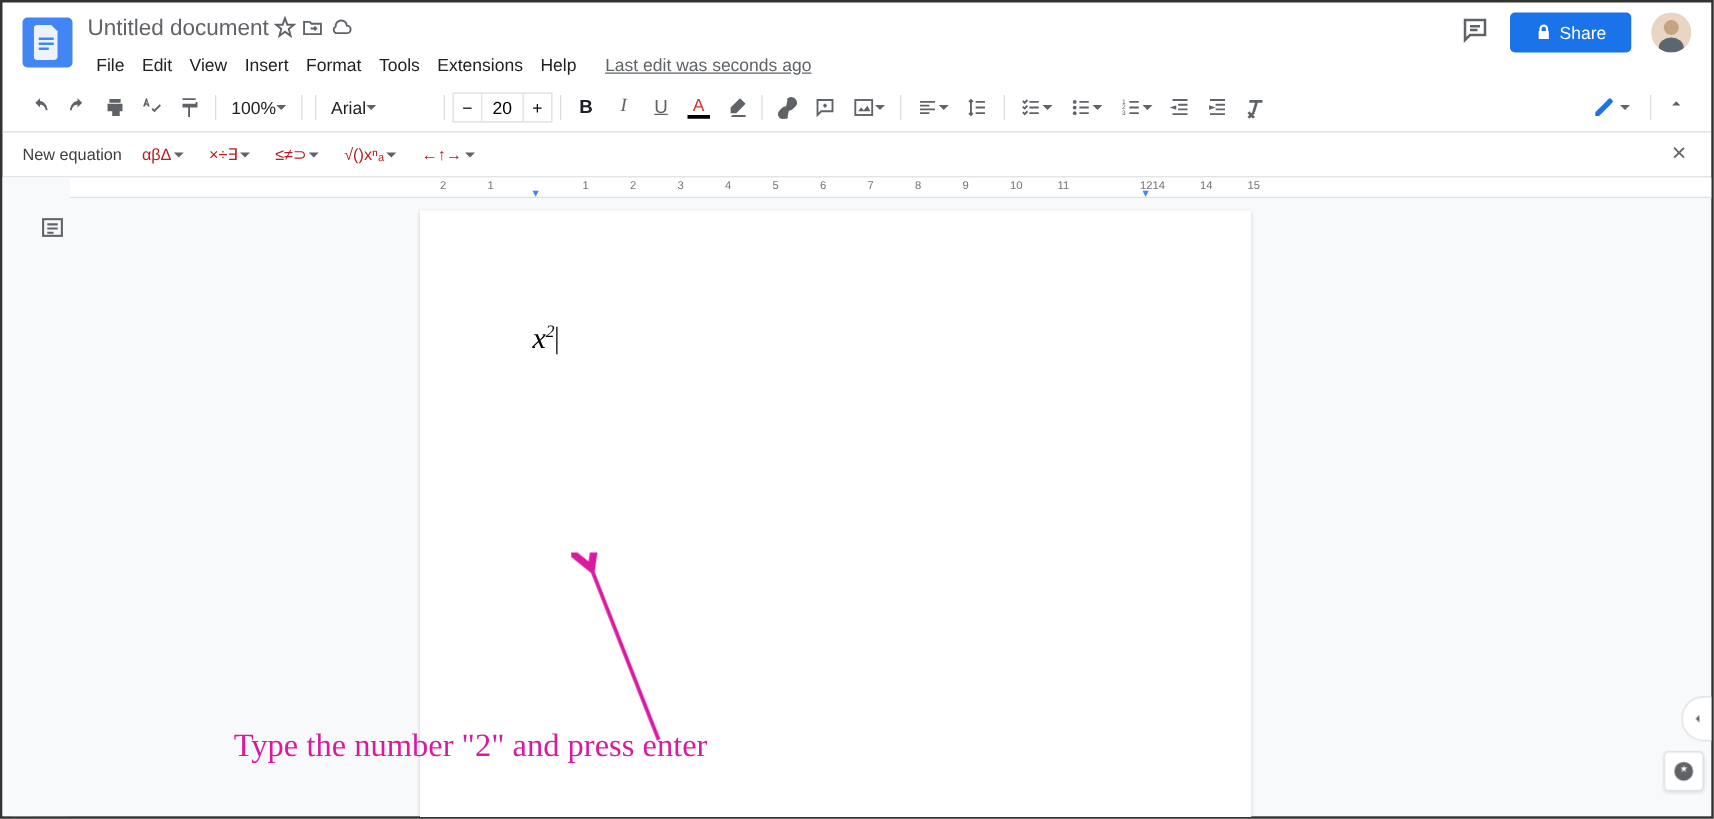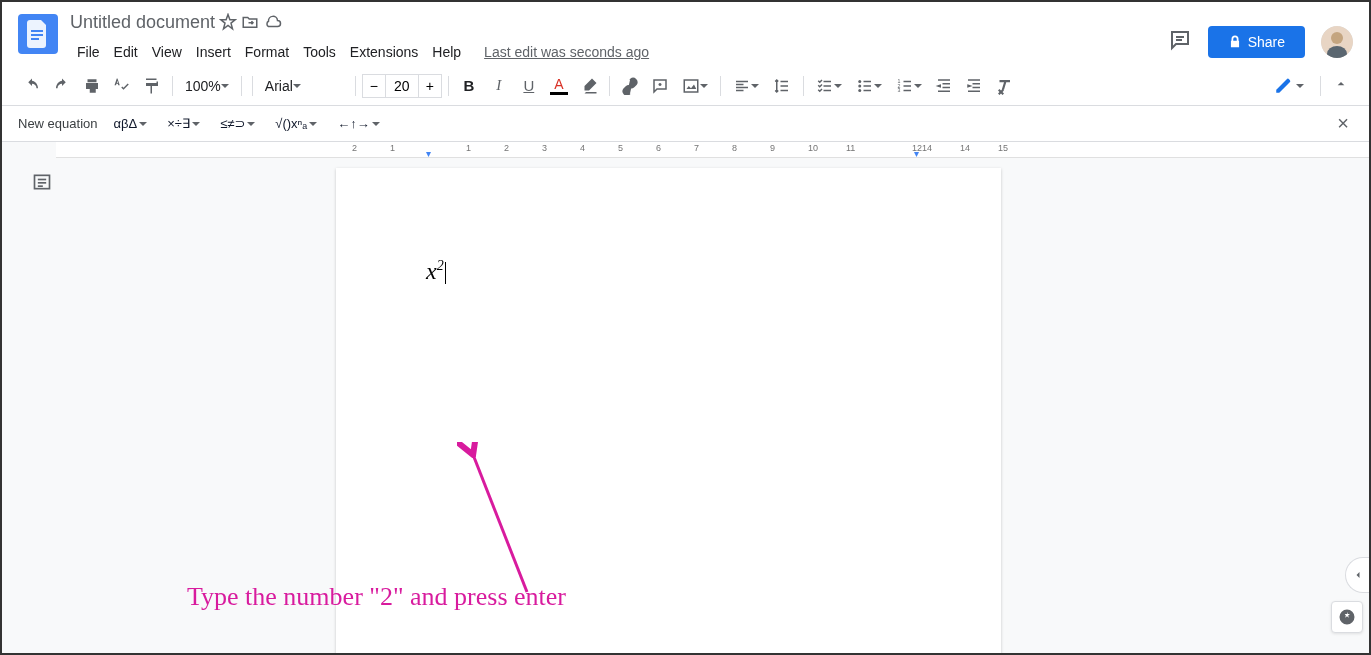--- a/index.html
+++ b/index.html
@@ -8,42 +8,42 @@
 .header { display: flex; align-items: flex-start; padding: 8px 16px 0; height: 64px; }
 .logo { width: 40px; height: 40px; background: #4285f4; border-radius: 4px; display: flex; align-items: center; justify-content: center; margin-right: 12px; margin-top: 4px; }
 .logo svg { fill: white; }
 .title-area { flex: 1; }
 .doc-title-row { display: flex; align-items: center; gap: 4px; height: 24px; }
 .doc-title { font-size: 18px; color: #5f6368; }
 .title-icon { color: #5f6368; cursor: pointer; display: flex; }
 .menubar { display: flex; gap: 0; margin-top: 6px; height: 24px; align-items: center; }
 .menu-item { font-size: 14px; color: #202124; padding: 4px 7px; cursor: pointer; border-radius: 4px; }
 .last-edit { font-size: 14px; color: #5f6368; text-decoration: underline; margin-left: 16px; cursor: pointer; }
-.header-right { display: flex; align-items: center; gap: 16px; margin-top: 16px; }
+.header-right { display: flex; align-items: center; gap: 16px; margin-top: 0; }
 .comments-icon { color: #5f6368; cursor: pointer; }
 .share-btn { background: #1a73e8; color: white; border: none; padding: 8px 20px; border-radius: 4px; font-size: 14px; font-weight: 500; cursor: pointer; display: flex; align-items: center; gap: 6px; }
 .avatar { width: 32px; height: 32px; border-radius: 50%; background: #ddd; overflow: hidden; cursor: pointer; }
 .avatar svg { width: 100%; height: 100%; }
 
 .toolbar { display: flex; align-items: center; padding: 4px 16px; height: 40px; border-bottom: 1px solid #dadce0; gap: 2px; }
 .tb-btn { width: 28px; height: 28px; display: flex; align-items: center; justify-content: center; cursor: pointer; border-radius: 4px; color: #5f6368; }
 .tb-sep { width: 1px; height: 20px; background: #dadce0; margin: 0 4px; }
 .tb-dropdown { display: flex; align-items: center; padding: 4px 6px; cursor: pointer; font-size: 14px; color: #202124; border-radius: 4px; gap: 0; }
 .font-size-ctrl { display: flex; align-items: center; gap: 0; }
 .fs-btn { width: 24px; height: 24px; border: 1px solid #dadce0; display: flex; align-items: center; justify-content: center; cursor: pointer; font-size: 14px; background: #fff; }
 .fs-input { width: 32px; height: 24px; border: 1px solid #dadce0; text-align: center; font-size: 14px; border-left: none; border-right: none; }
 .text-color { display: flex; flex-direction: column; align-items: center; cursor: pointer; padding: 2px 4px; }
 .color-bar { width: 18px; height: 3px; background: #000; }
 .toolbar-right { margin-left: auto; display: flex; align-items: center; gap: 4px; }
 .editing-btn { display: flex; align-items: center; gap: 4px; padding: 4px 8px; cursor: pointer; border-radius: 4px; }
 .chevron-up { cursor: pointer; padding: 4px; }
 
 .equation-bar { display: flex; align-items: center; padding: 6px 16px; height: 36px; border-bottom: 1px solid #dadce0; gap: 12px; }
 .eq-label { font-size: 13px; font-weight: 500; color: #3c4043; cursor: pointer; }
-.eq-dropdown { display: flex; align-items: center; gap: 2px; color: #0f172a; font-size: 13px; cursor: pointer; padding: 4px; }
+.eq-dropdown { display: flex; align-items: center; gap: 2px; color: #b91c1c; font-size: 13px; cursor: pointer; padding: 4px; }
 .eq-close { margin-left: auto; color: #5f6368; cursor: pointer; font-size: 20px; padding: 4px; }
 
 .workspace { display: flex; height: calc(100% - 140px); background: #f8f9fa; position: relative; }
 .left-strip { width: 54px; background: #f8f9fa; position: relative; }
 .outline-btn { position: absolute; top: 30px; left: 30px; color: #5f6368; cursor: pointer; }
 .ruler-v { position: absolute; left: 7px; top: 24px; width: 16px; bottom: 0; background: #fff; border-right: 1px solid #e0e0e0; }
 .ruler-v-tick { position: absolute; left: 2px; width: 12px; text-align: center; font-size: 9px; color: #757575; }
 
 .doc-scroll { flex: 1; overflow: auto; position: relative; }
 .ruler-h { height: 16px; background: #fff; border-bottom: 1px solid #e0e0e0; position: relative; margin-top: 0; }

